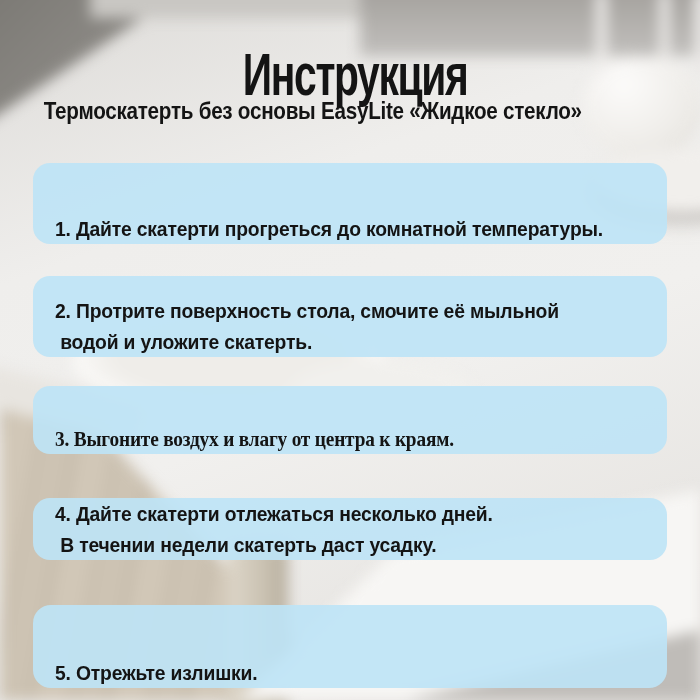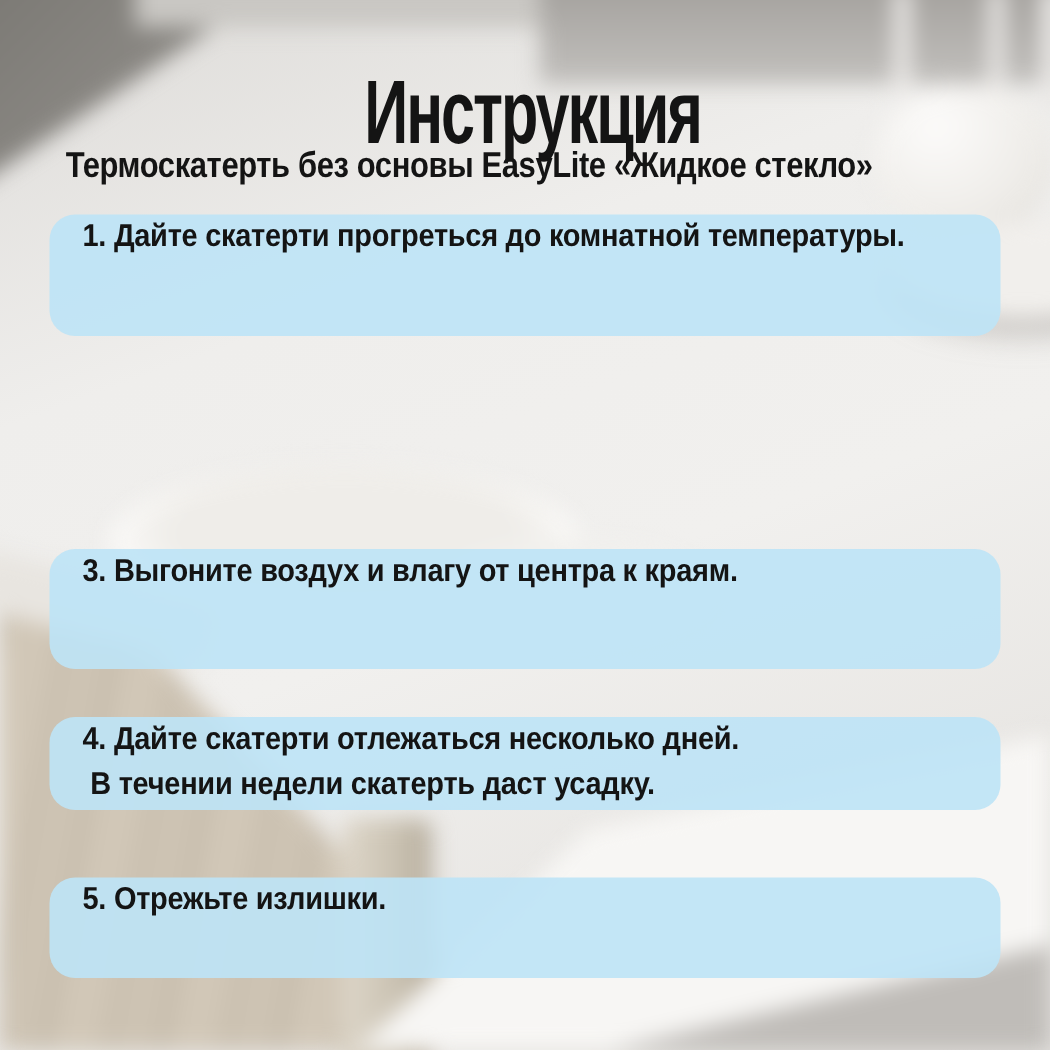--- a/index.html
+++ b/index.html
@@ -48,29 +48,29 @@
   .title { position:absolute; top:5px; left:0; right:6px; text-align:center;
     font-size:60px; line-height:1; font-weight:bold; color:var(--text, #101010);
     white-space:nowrap;padding-left:16px; }
   .title > span { display:inline-block; transform:scaleX(.68); letter-spacing:-2px; }
   .subtitle { position:absolute; top:97px; left:0; right:0; 
     font-size:24px; font-weight:bold; color:var(--text, #141414); white-space:nowrap; }
   .subtitle > span { display:inline-block; transform:scaleX(.86); letter-spacing:-0.3px; }
 
   .card { position:absolute; left:33px; width:634px; border-radius:17px;
     background:var(--card-bg-a, rgba(189,227,246,.91));
-    display:flex; align-items:flex-start; padding:0 22px; box-sizing:border-box; }
+    display:flex; align-items:flex-end; padding:0 22px; box-sizing:border-box;margin-top:20px; }
   .card-text { display:inline-block; transform:scaleX(.92); transform-origin:0 50%;
     white-space:pre; font-size:21px; font-weight:bold; line-height:1.45;
     letter-spacing:-0.2px; color:var(--text, #141414); }
   .card-1 { top:143px; height:81px; }
   .card-2 { top:256px; height:81px; }
-  .card-3 { top:366px; height:80px; }
+  .card-3 { top:366px; height:68px;font-family:Liberation Serif, serif; }
   .card-4 { top:478px; height:62px; }
-  .card-5 { top:585px; height:67px; }
+  .card-5 { top:585px; height:83px;border-radius:18px; }
 </style>
 </head>
 <body>
 
 <div class="canvas">
 
   <div class="bg">
     <div class="wall-tl"></div>
     <div class="top-mid-shade"></div>
     <div class="wall-tr"></div>
@@ -88,20 +88,24 @@
     <div class="corner-shadow"></div>
   </div>
 
   <div class="content">
     <h1 class="title"><span>Инструкция</span></h1>
     <div class="subtitle"><span>Термоскатерть без основы EasyLite «Жидкое стекло»</span></div>
 
     <div class="card card-1">
       <span class="card-text">1. Дайте скатерти прогреться до комнатной температуры.</span>
     </div>
+    <div class="card card-2">
+      <span class="card-text">2. Протрите поверхность стола, смочите её мыльной
+ водой и уложите скатерть.</span>
+    </div>
     <div class="card card-3">
       <span class="card-text">3. Выгоните воздух и влагу от центра к краям.</span>
     </div>
     <div class="card card-4">
       <span class="card-text">4. Дайте скатерти отлежаться несколько дней.
  В течении недели скатерть даст усадку.</span>
     </div>
     <div class="card card-5">
       <span class="card-text">5. Отрежьте излишки.</span>
     </div>

